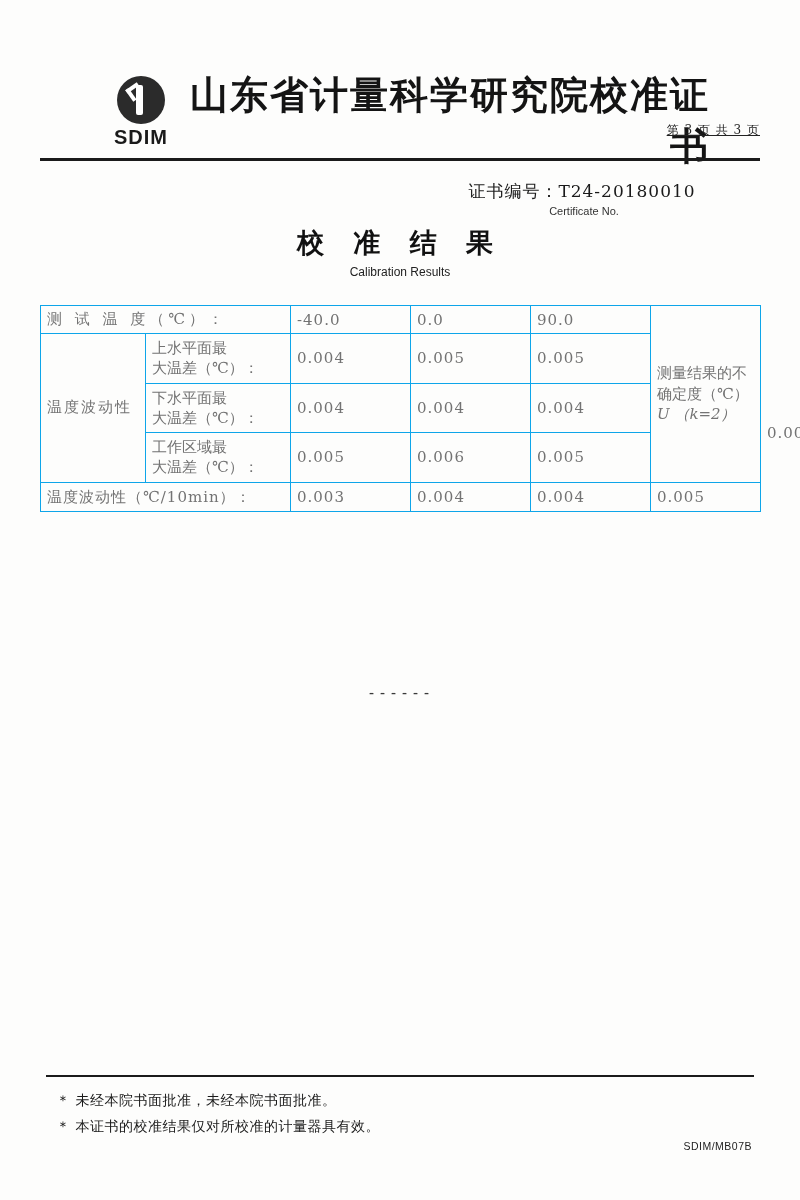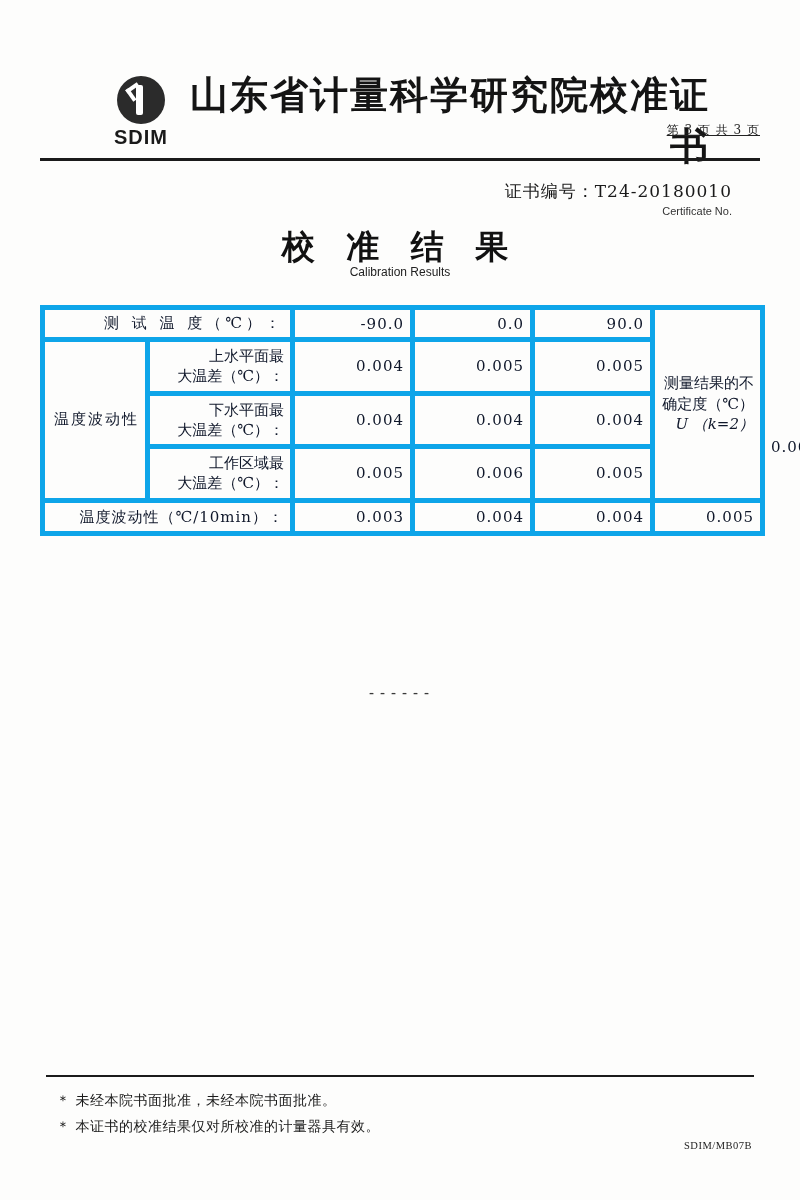--- a/index.html
+++ b/index.html
@@ -117,21 +117,21 @@
     top: 158px;
     height: 3px;
     background: #1b1b1b;
   }
 
   
   .cert-no {
     position: absolute;
     top: 180px;
     right: 68px;
-    text-align: right;
+    text-align: center;
     width: 300px;
   }
   .cert-no-cn {
     font-size: 17px;
     font-family: "DejaVu Serif", serif;
     letter-spacing: 1px;
     white-space: nowrap;
   }
   .cert-no-en {
     font-size: 11px;
@@ -141,21 +141,21 @@
     color: #333;
   }
 
   
   .section-title-cn {
     position: absolute;
     top: 225px;
     left: 0;
     width: 800px;
     text-align: center;
-    font-size: 33px;
+    font-size: 27px;
     font-weight: bold;
     letter-spacing: 10px;
     font-family: "DejaVu Serif", serif;
     color: #111;
   }
   .section-title-en {
     position: absolute;
     top: 265px;
     left: 0;
     width: 800px;
@@ -168,27 +168,27 @@
   
   .results-table {
     position: absolute;
     top: 305px;
     left: 40px;
     width: 720px;
     border-collapse: collapse;
     table-layout: fixed;
   }
   .results-table td {
-    border: 5px solid #0ea5e9;
+    border: 1px solid #0ea5e9;
     padding: 4px 6px;
     font-size: 15px;
-    text-align: right;
+    text-align: left;
     vertical-align: middle;
     font-family: "DejaVu Serif", serif;
-    color: #0f172a;
+    color: #737373;
   }
   .lbl-wide {
     letter-spacing: 4px;
     font-size: 15px;
   }
   .lbl-sub {
     font-size: 14.5px;
     line-height: 1.35;
     padding: 6px 8px;
   }
@@ -240,21 +240,21 @@
     font-family: "DejaVu Serif", serif;
     color: #1a1a1a;
     margin-bottom: 8px;
     letter-spacing: 0.5px;
   }
   .footer-code {
     position: absolute;
     right: 48px;
     top: 1140px;
     font-size: 10.5px;
-    font-family: Liberation Serif, serif;
+    font-family: Liberation Sans, sans-serif;
     color: #222;
     letter-spacing: 0.5px;
   }
 </style>
 </head>
 <body>
 
 <div class="page">
 
   <div class="header">
@@ -282,21 +282,21 @@
       <col style="width:105px">
       <col style="width:145px">
       <col style="width:120px">
       <col style="width:120px">
       <col style="width:120px">
       <col style="width:110px">
     </colgroup>
     <tbody>
       <tr>
         <td class="lbl-wide" colspan="2">测 试 温 度（℃）：</td>
-        <td class="val">-90.0</td>
+        <td class="val">-40.0</td>
         <td class="val">0.0</td>
         <td class="val">90.0</td>
         <td class="unc-head" rowspan="4">
           <div>测量结果的不</div>
           <div>确定度（℃）</div>
           <div style="font-style:italic">U （k=2）</div>
         </td>
       </tr>
 
       <tr>

